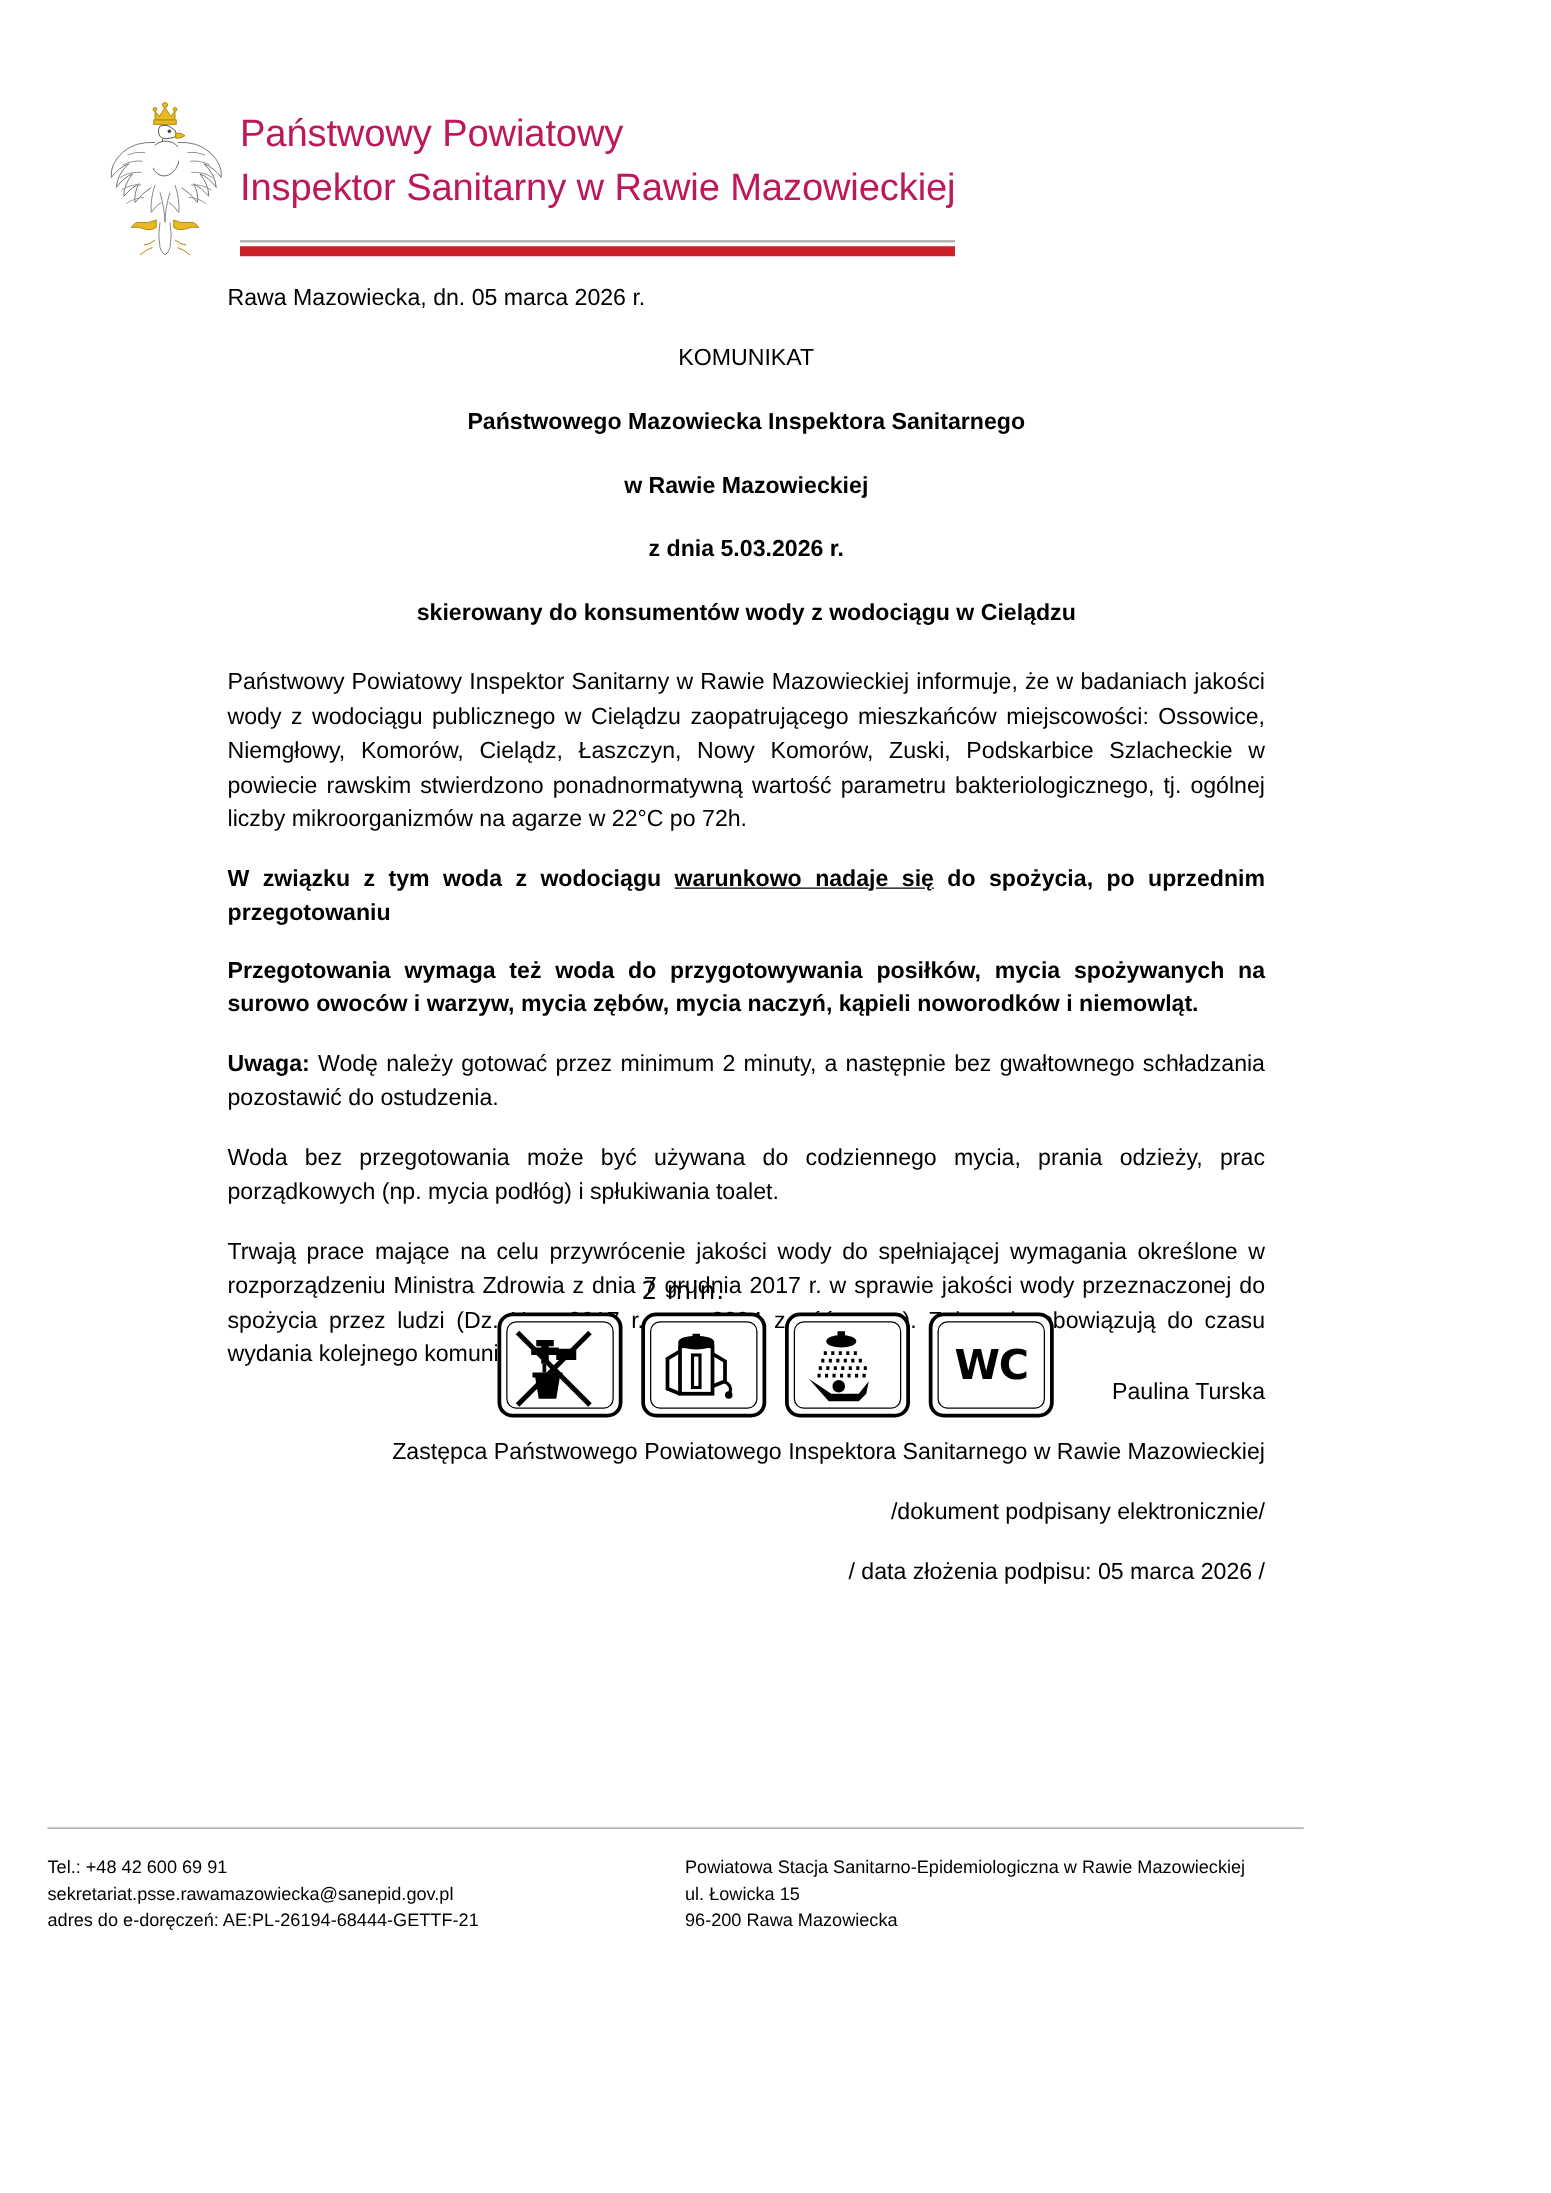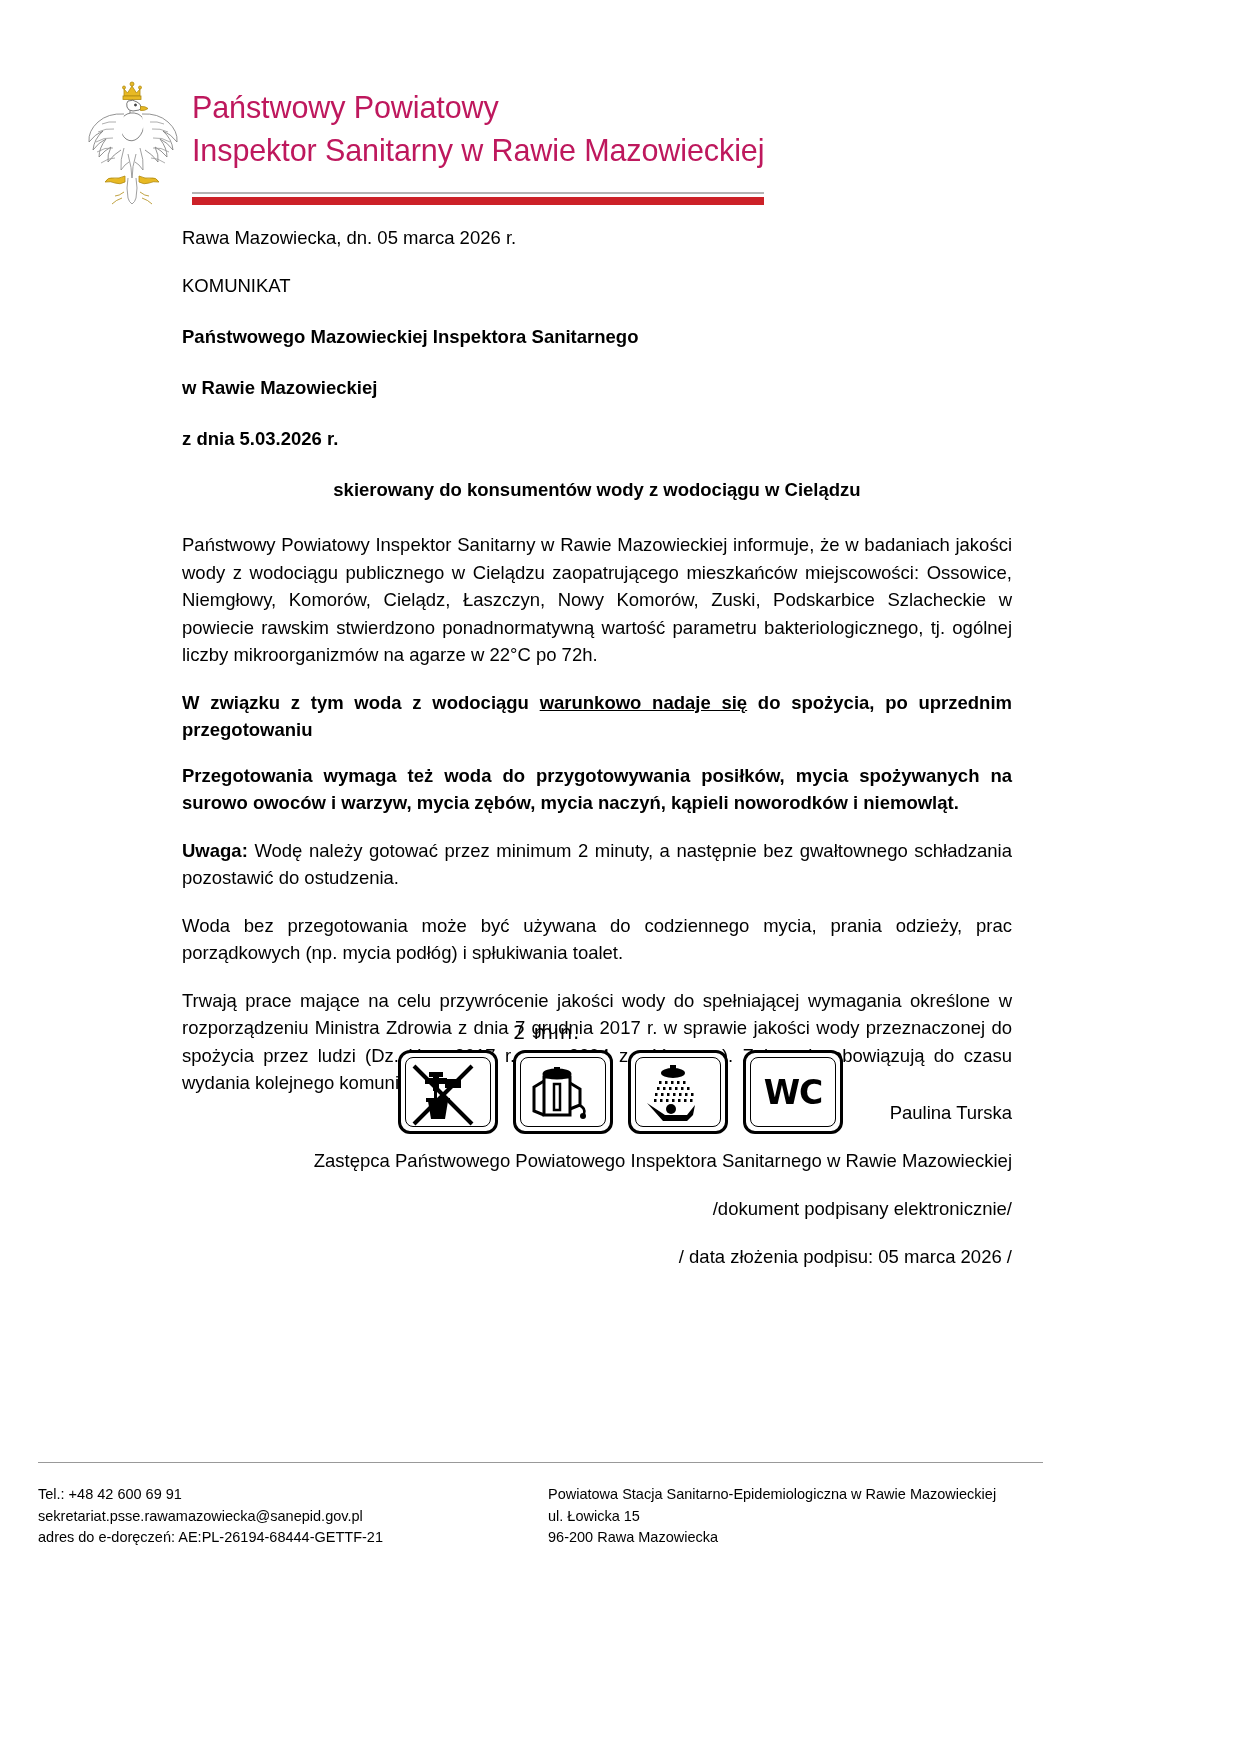--- a/index.html
+++ b/index.html
@@ -72,20 +72,21 @@
     left: 182px;
     top: 225px;
     width: 830px;
   }
   .dateline {
     font-size: 18.5px;
     line-height: 26px;
     margin: 0 0 22px 0;
   }
   .ctr {
+    text-align: center;
     font-size: 18.5px;
     line-height: 26px;
     margin: 0 0 25px 0;
   }
   .ctr.b { font-weight: bold; }
   .ctr.plain { font-weight: normal; }
   .subtitle {
     text-align: center;
     font-weight: bold;
     font-size: 18.5px;
@@ -238,21 +239,21 @@
 
     <div class="rule-gray"></div>
     <div class="rule-red"></div>
   </div>
 
   <div class="content">
 
     <p class="dateline">Rawa Mazowiecka, dn. 05 marca 2026 r.</p>
 
     <p class="ctr plain">KOMUNIKAT</p>
-    <p class="ctr b">Państwowego Mazowieckiej Inspektora Sanitarnego</p>
+    <p class="ctr b">Państwowego Mazowiecka Inspektora Sanitarnego</p>
     <p class="ctr b">w Rawie Mazowieckiej</p>
     <p class="ctr b">z dnia 5.03.2026 r.</p>
     <p class="subtitle">skierowany do konsumentów wody z wodociągu w Cielądzu</p>
 
     <p class="body">Państwowy Powiatowy Inspektor Sanitarny w Rawie Mazowieckiej informuje, że w badaniach jakości wody z wodociągu publicznego w Cielądzu zaopatrującego mieszkańców miejscowości: Ossowice, Niemgłowy, Komorów, Cielądz, Łaszczyn, Nowy Komorów, Zuski, Podskarbice Szlacheckie w powiecie rawskim stwierdzono ponadnormatywną wartość parametru bakteriologicznego, tj. ogólnej liczby mikroorganizmów na agarze w 22°C po 72h.</p>
 
     <p class="body b nb">
       <span>W związku z tym woda z wodociągu </span><span class="u">warunkowo nadaje się</span><span> do spożycia, po uprzednim przegotowaniu</span>
     </p>
 

